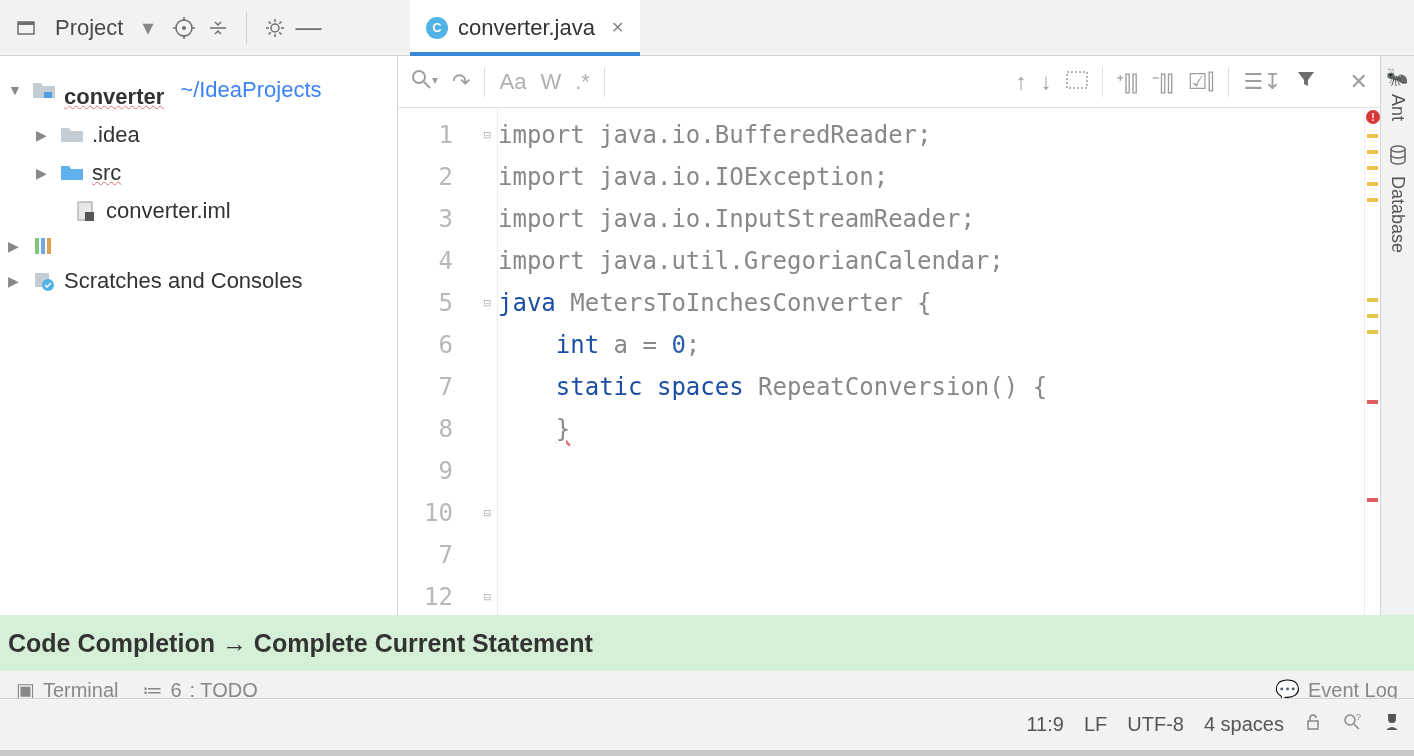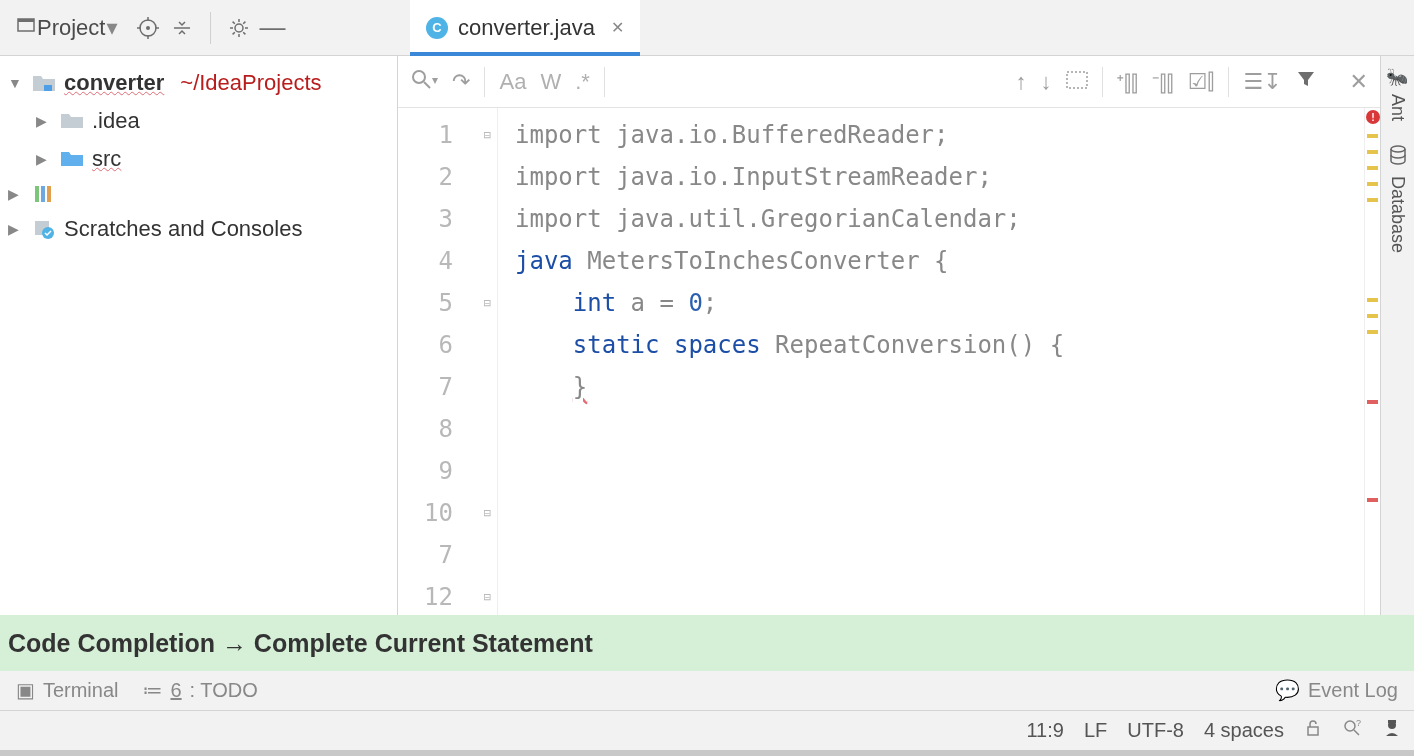--- a/index.html
+++ b/index.html
@@ -1,58 +1,58 @@
 <!DOCTYPE html>
 <html><head>
 <meta charset="utf-8">
 <style>
 * { margin: 0; padding: 0; box-sizing: border-box; }
 body { font-family: -apple-system, BlinkMacSystemFont, "Segoe UI", sans-serif; font-size: 14px; color: #333; background: #f2f2f2; width: 1414px; height: 756px; overflow: hidden; position: relative; }
 
 .top-toolbar { height: 56px; background: #f2f2f2; border-bottom: 1px solid #d4d4d4; display: flex; align-items: center; }
 .project-section { display: flex; align-items: center; padding: 0 8px; gap: 10px; width: 398px; }
-.project-btn { display: flex; align-items: flex-start; gap: 1px; font-size: 22px; color: #4a4a4a; cursor: pointer; padding: 4px 8px; }
+.project-btn { display: flex; align-items: center; gap: 19px; font-size: 22px; color: #4a4a4a; cursor: pointer; padding: 4px 8px; }
 .toolbar-icon { width: 24px; height: 24px; display: flex; align-items: center; justify-content: center; color: #6e6e6e; cursor: pointer; }
 .divider-v { width: 1px; height: 32px; background: #d0d0d0; margin: 0 6px; }
 
 .tab-bar { display: flex; align-items: center; height: 56px; padding-left: 12px; }
 .tab { display: flex; align-items: center; gap: 10px; padding: 0 16px; height: 56px; position: relative; }
 .tab.active { background: #fff; }
 .tab.active::after { content: ''; position: absolute; bottom: 0; left: 0; right: 0; height: 4px; background: #3b88d9; }
 .tab-icon-circle { width: 22px; height: 22px; border-radius: 50%; background: #4fb3e6; display: flex; align-items: center; justify-content: center; color: #fff; font-weight: bold; font-size: 13px; }
 .tab-label { font-size: 22px; color: #333; }
 .tab-close { color: #888; font-size: 16px; cursor: pointer; margin-left: 6px; }
 
 .main-area { display: flex; height: 580px; }
 .project-tree { width: 398px; background: #fff; border-right: 1px solid #d4d4d4; padding: 8px 4px; overflow: hidden; }
 .tree-row { display: flex; align-items: center; gap: 8px; padding: 6px 4px; font-size: 22px; color: #333; }
 .tree-arrow { width: 16px; color: #888; font-size: 14px; }
 .tree-icon { width: 24px; height: 20px; display: inline-flex; align-items: center; justify-content: center; }
 .folder-icon { color: #a8b0b8; }
 .folder-icon.src { color: #4f9fe6; }
-.bold { font-weight: 700; }
+.bold { font-weight: 700; margin-top: 14px; }
 .wavy { text-decoration: underline wavy #e06c75; text-decoration-thickness: 1px; }
-.tree-path { color: #b91c1c; }
+.tree-path { color: #3b82f6; }
 .indent-1 { padding-left: 32px; }
 .indent-2 { padding-left: 70px; }
 
 .editor-panel { flex: 1; background: #fff; display: flex; flex-direction: column; }
 .editor-toolbar { height: 52px; border-bottom: 1px solid #e4e4e4; display: flex; align-items: center; padding: 0 12px; gap: 14px; color: #9e9e9e; }
 .et-section { display: flex; align-items: center; gap: 14px; }
 .et-gap { flex: 1; }
 .et-icon { font-size: 22px; cursor: pointer; }
 .et-text { font-size: 22px; font-weight: 500; color: #b0b0b0; }
 .et-divider { width: 1px; height: 30px; background: #e0e0e0; }
 
 .editor-body { flex: 1; display: flex; font-family: "SF Mono", Menlo, Consolas, monospace; font-size: 24px; position: relative; }
 .gutter { width: 100px; background: #fff; border-right: 1px solid #eee; padding-top: 6px; }
 .line-num { text-align: right; padding-right: 44px; color: #b8b8b8; line-height: 42px; position: relative; }
 .fold-mark { position: absolute; right: 6px; top: 50%; transform: translateY(-50%); font-size: 12px; color: #bbb; }
 .code-area { flex: 1; padding-top: 6px; }
-.code-line { line-height: 42px; white-space: pre; color: #888; margin-left: 17px; }
+.code-line { line-height: 42px; white-space: pre; color: #888; }
 .code-line.hl { background: #fbfbe6; }
 .kw { color: #1c4ea6; font-weight: 500; }
 .num { color: #2c5fb0; }
 .fn { color: #888; }
 .wavy-r { text-decoration: underline wavy #e06c75; }
 
 .error-strip { width: 16px; background: #fff; position: relative; border-left: 1px solid #eee; }
 .strip-mark { position: absolute; left: 2px; right: 2px; height: 4px; }
 .strip-err { background: #d93838; border-radius: 50%; width: 14px; height: 14px; color: #fff; font-size: 10px; display:flex; align-items:center; justify-content:center; font-weight:bold; left:1px; }
 .strip-warn { background: #e6c44c; }
@@ -61,21 +61,21 @@
 .right-sidebar { width: 34px; background: #f2f2f2; border-left: 1px solid #d4d4d4; display: flex; flex-direction: column; align-items: center; padding-top: 10px; gap: 24px; }
 .side-label { writing-mode: vertical-rl; font-size: 18px; color: #555; cursor: pointer; }
 .side-icon { font-size: 18px; color: #666; }
 
 .hint-banner { position: absolute; left: 0; right: 0; top: 615px; height: 56px; background: #d6f0d8; display: flex; align-items: center; padding: 0 8px; font-size: 25px; color: #333; }
 .hint-bold { font-weight: 700; }
 
 .bottom-row { position: absolute; left: 0; right: 0; top: 674px; height: 32px; background: #f2f2f2; display: flex; align-items: center; padding: 0 16px; gap: 24px; font-size: 20px; color: #888; }
 .bottom-item { display: flex; align-items: center; gap: 8px; }
 
-.status-bar { position: absolute; left: 0; right: 0; bottom: 6px; height: 40px; background: #f2f2f2; border-top: 1px solid #d4d4d4; display: flex; align-items: center; justify-content: flex-end; padding: 0 12px; gap: 20px; font-size: 20px; color: #555; }
+.status-bar { position: absolute; left: 0; right: 0; bottom: 6px; height: 52px; background: #f2f2f2; border-top: 1px solid #d4d4d4; display: flex; align-items: center; justify-content: flex-end; padding: 0 12px; gap: 20px; font-size: 20px; color: #555; }
 .status-item { cursor: pointer; }
 
 .bottom-border { position: absolute; left:0; right:0; bottom:0; height:6px; background:#c8c8c8; }
 </style>
 </head>
 <body>
 
 <div class="top-toolbar">
   <div class="project-section">
     <div class="project-btn">
@@ -156,20 +156,29 @@
       <span>.idea</span>
     </div>
     <div class="tree-row indent-1">
       <span class="tree-arrow">▶</span>
       <span class="tree-icon folder-icon src">
           <svg width="24" height="18" viewBox="0 0 24 18">
             <path d="M1 2 h8 l2 3 h12 v11 h-22 z" fill="#5fb0ec"></path>
           </svg>
         </span>
       <span class="wavy">src</span>
+    </div>
+    <div class="tree-row indent-2">
+      <span class="tree-icon">
+          <svg width="20" height="20" viewBox="0 0 20 20">
+            <rect x="2" y="1" width="14" height="18" fill="#e8e8e8" stroke="#999"></rect>
+            <rect x="9" y="11" width="9" height="9" fill="#555"></rect>
+          </svg>
+        </span>
+      <span>converter.iml</span>
     </div>
     <div class="tree-row">
       <span class="tree-arrow">▶</span>
       <span class="tree-icon">
           <svg width="22" height="20" viewBox="0 0 22 20">
             <rect x="2" y="2" width="4" height="16" fill="#7bc67b"></rect>
             <rect x="8" y="2" width="4" height="16" fill="#6fa8e0"></rect>
             <rect x="14" y="2" width="4" height="16" fill="#e0a050"></rect>
           </svg>
         </span>
@@ -233,20 +242,21 @@
         <div class="line-num">6</div>
         <div class="line-num">7</div>
         <div class="line-num">8</div>
         <div class="line-num">9</div>
         <div class="line-num">10<span class="fold-mark">⊟</span></div>
         <div class="line-num">7</div>
         <div class="line-num">12<span class="fold-mark">⊟</span></div>
       </div>
       <div class="code-area">
         <div class="code-line">import java.io.BufferedReader;</div>
+        <div class="code-line">import java.io.IOException;</div>
         <div class="code-line">import java.io.InputStreamReader;</div>
         <div class="code-line">import java.util.GregorianCalendar;</div>
         <div class="code-line"></div>
         <div class="code-line"><span class="kw">java</span><span> MetersToInchesConverter {</span></div>
         <div class="code-line"><span>    </span><span class="kw">int</span><span> a = </span><span class="num">0</span><span>;</span></div>
         <div class="code-line"></div>
         <div class="code-line"><span>    </span><span class="kw">static</span><span> </span><span class="kw">spaces</span><span class="fn"> RepeatConversion</span><span>() {</span></div>
         <div class="code-line hl"></div>
         <div class="code-line"><span>    </span><span class="wavy-r">}</span></div>
       </div>

